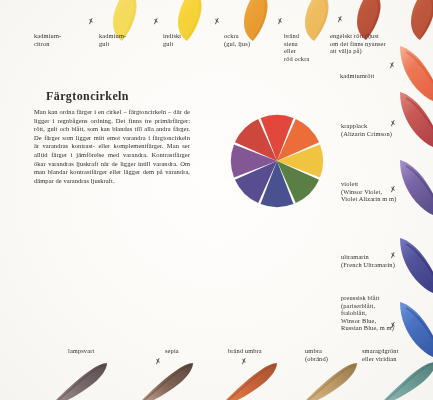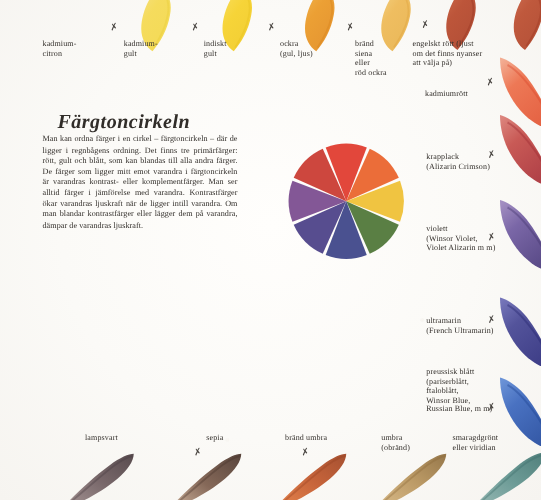--- a/index.html
+++ b/index.html
@@ -40,22 +40,21 @@
   }
 
   
   .swatch{position:absolute;transform-origin:50% 50%;}
   .swatch svg{display:block;overflow:visible;}
 
   
   .article-title{
     position:absolute;
     font-family:"Liberation Serif", serif;
-    font-style:italic;
-    font-size:16px;
+    font-size:12px;
     letter-spacing:.4px;
     color:#312d29;
   }
   .article-body{
     position:absolute;
     width:156px;
     font-size:6.5px;
     line-height:8.6px;
     text-align:justify;
     color:#302c28;

